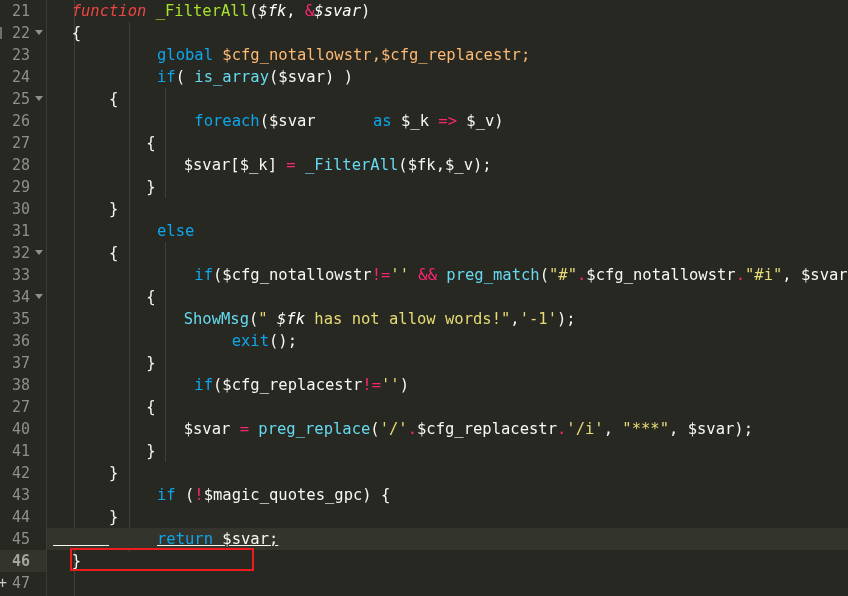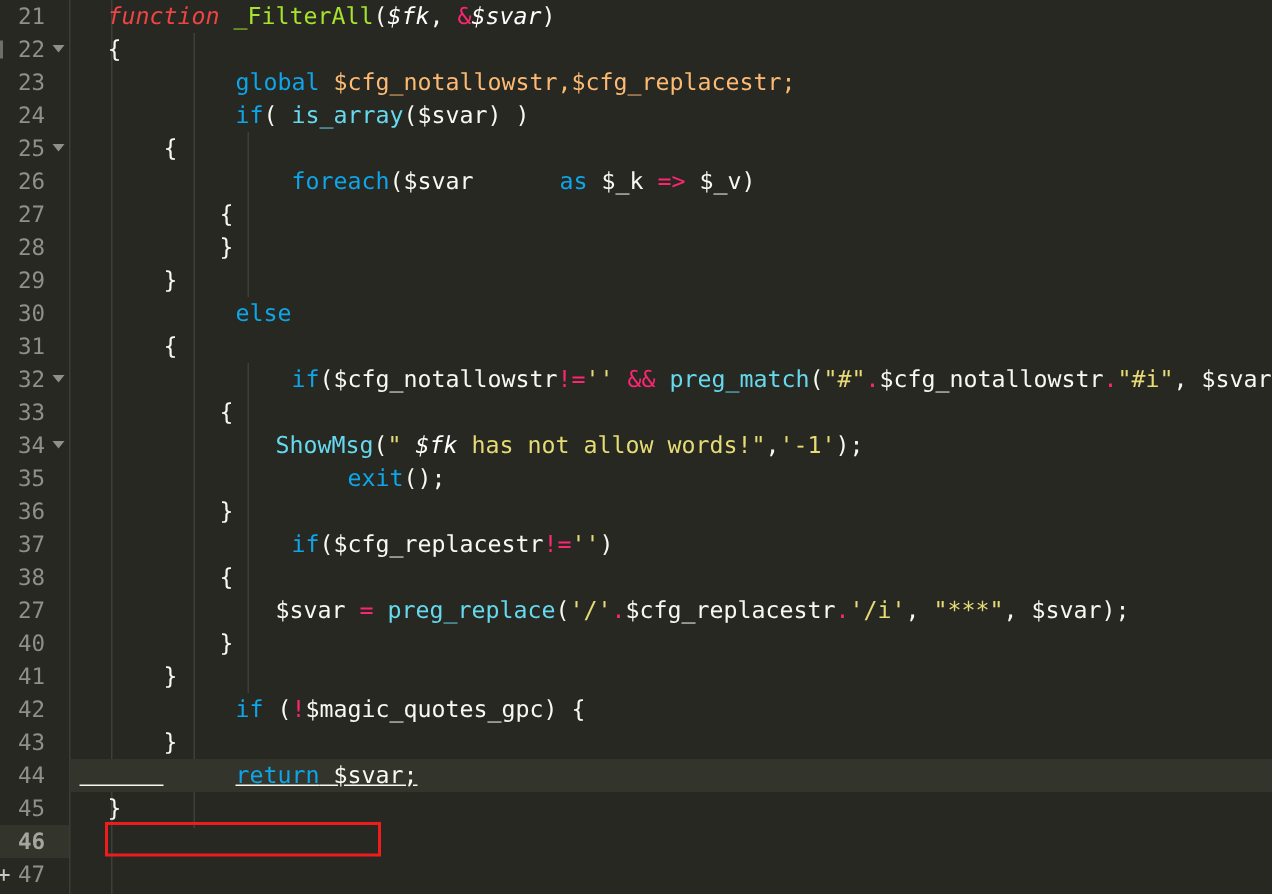--- a/index.html
+++ b/index.html
@@ -189,20 +189,21 @@
     </div>
 
   <div class="code" id="code">
       <div class="line"><span class="punc">  </span><span class="kw-it">function</span><span class="punc"> </span><span class="fn">_FilterAll</span><span class="punc">(</span><span class="param">$fk</span><span class="punc">, </span><span class="op">&amp;</span><span class="param">$svar</span><span class="punc">)</span></div>
       <div class="line"><span class="punc">  {</span></div>
       <div class="line"><span class="punc">      </span><span class="kw">global</span><span class="var"> $cfg_notallowstr,$cfg_replacestr;</span></div>
       <div class="line"><span class="punc">      </span><span class="kw">if</span><span class="punc">( </span><span class="call">is_array</span><span class="punc">($svar) )</span></div>
       <div class="line"><span class="punc">      {</span></div>
       <div class="line"><span class="punc">          </span><span class="kw">foreach</span><span class="punc">($svar </span><span class="kw">as</span><span class="punc"> $_k </span><span class="op">=&gt;</span><span class="punc"> $_v)</span></div>
       <div class="line"><span class="punc">          {</span></div>
+      <div class="line"><span class="punc">              $svar[$_k] </span><span class="op">=</span><span class="punc"> </span><span class="call">_FilterAll</span><span class="punc">($fk,$_v);</span></div>
       <div class="line"><span class="punc">          }</span></div>
       <div class="line"><span class="punc">      }</span></div>
       <div class="line"><span class="punc">      </span><span class="kw">else</span></div>
       <div class="line"><span class="punc">      {</span></div>
       <div class="line"><span class="punc">          </span><span class="kw">if</span><span class="punc">($cfg_notallowstr</span><span class="op">!=</span><span class="str">''</span><span class="punc"> </span><span class="op">&amp;&amp;</span><span class="punc"> </span><span class="call">preg_match</span><span class="punc">(</span><span class="str">"#"</span><span class="dot">.</span><span class="punc">$cfg_notallowstr</span><span class="dot">.</span><span class="str">"#i"</span><span class="punc">, $svar))</span></div>
       <div class="line"><span class="punc">          {</span></div>
       <div class="line"><span class="punc">              </span><span class="call">ShowMsg</span><span class="punc">(</span><span class="str">" </span><span class="param">$fk</span><span class="str"> has not allow words!"</span><span class="punc">,</span><span class="str">'-1'</span><span class="punc">);</span></div>
       <div class="line"><span class="punc">              </span><span class="kw">exit</span><span class="punc">();</span></div>
       <div class="line"><span class="punc">          }</span></div>
       <div class="line"><span class="punc">          </span><span class="kw">if</span><span class="punc">($cfg_replacestr</span><span class="op">!=</span><span class="str">''</span><span class="punc">)</span></div>

